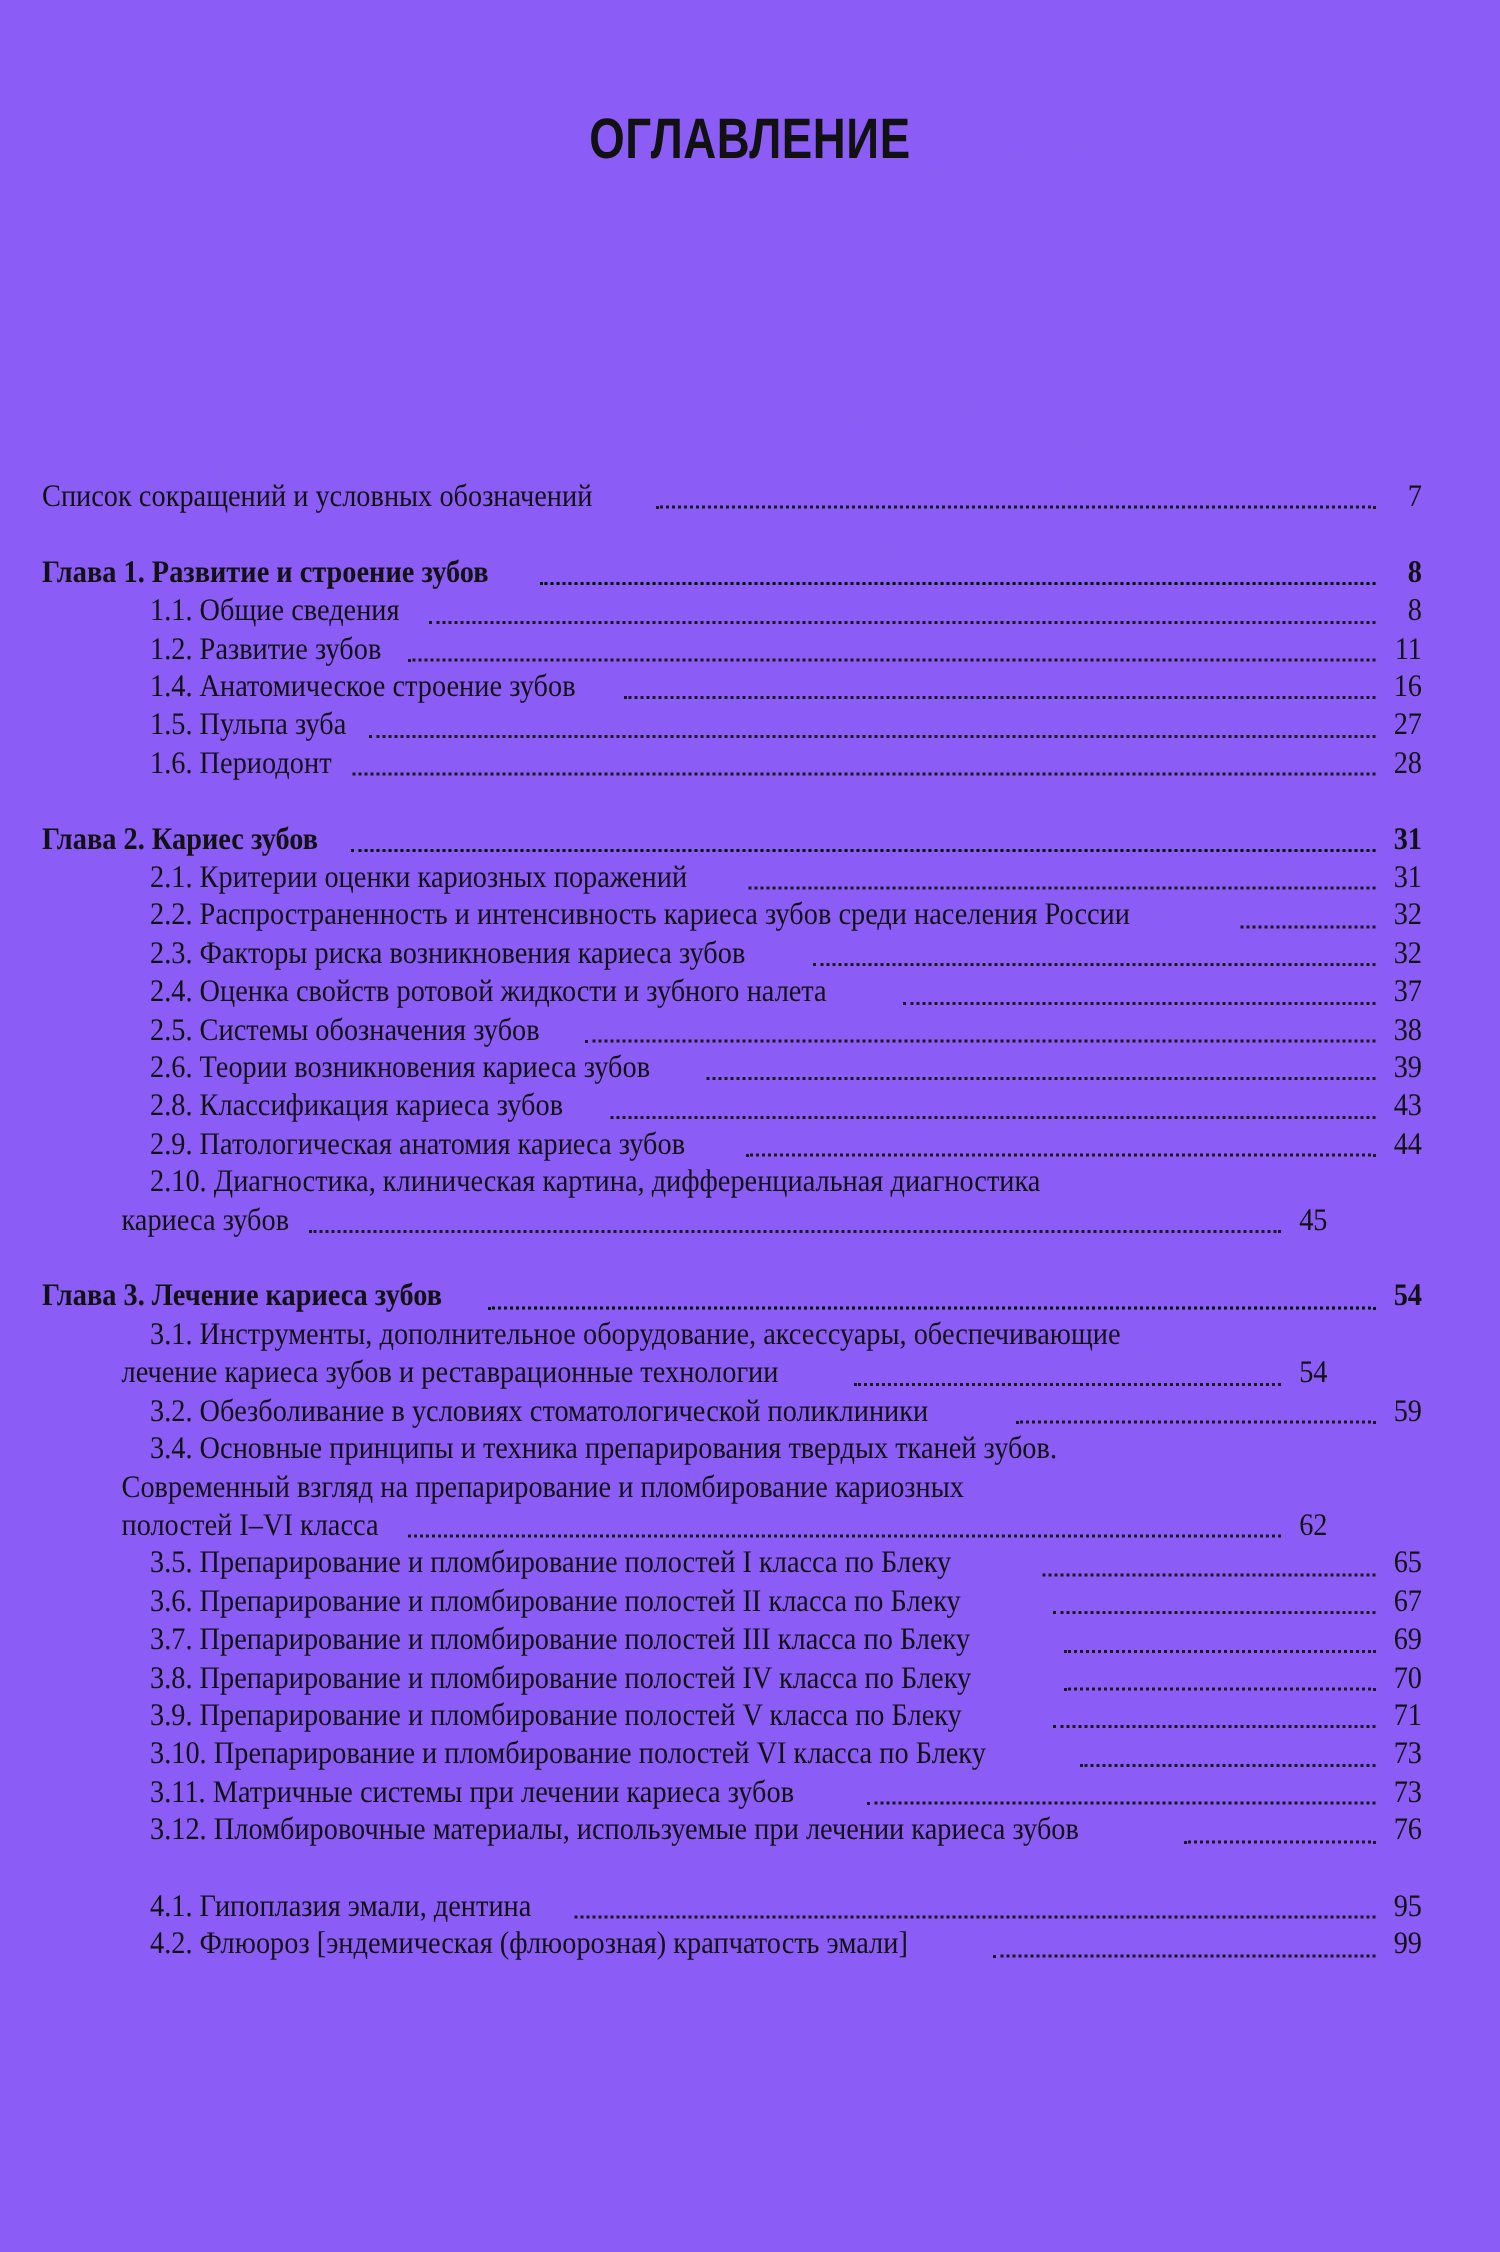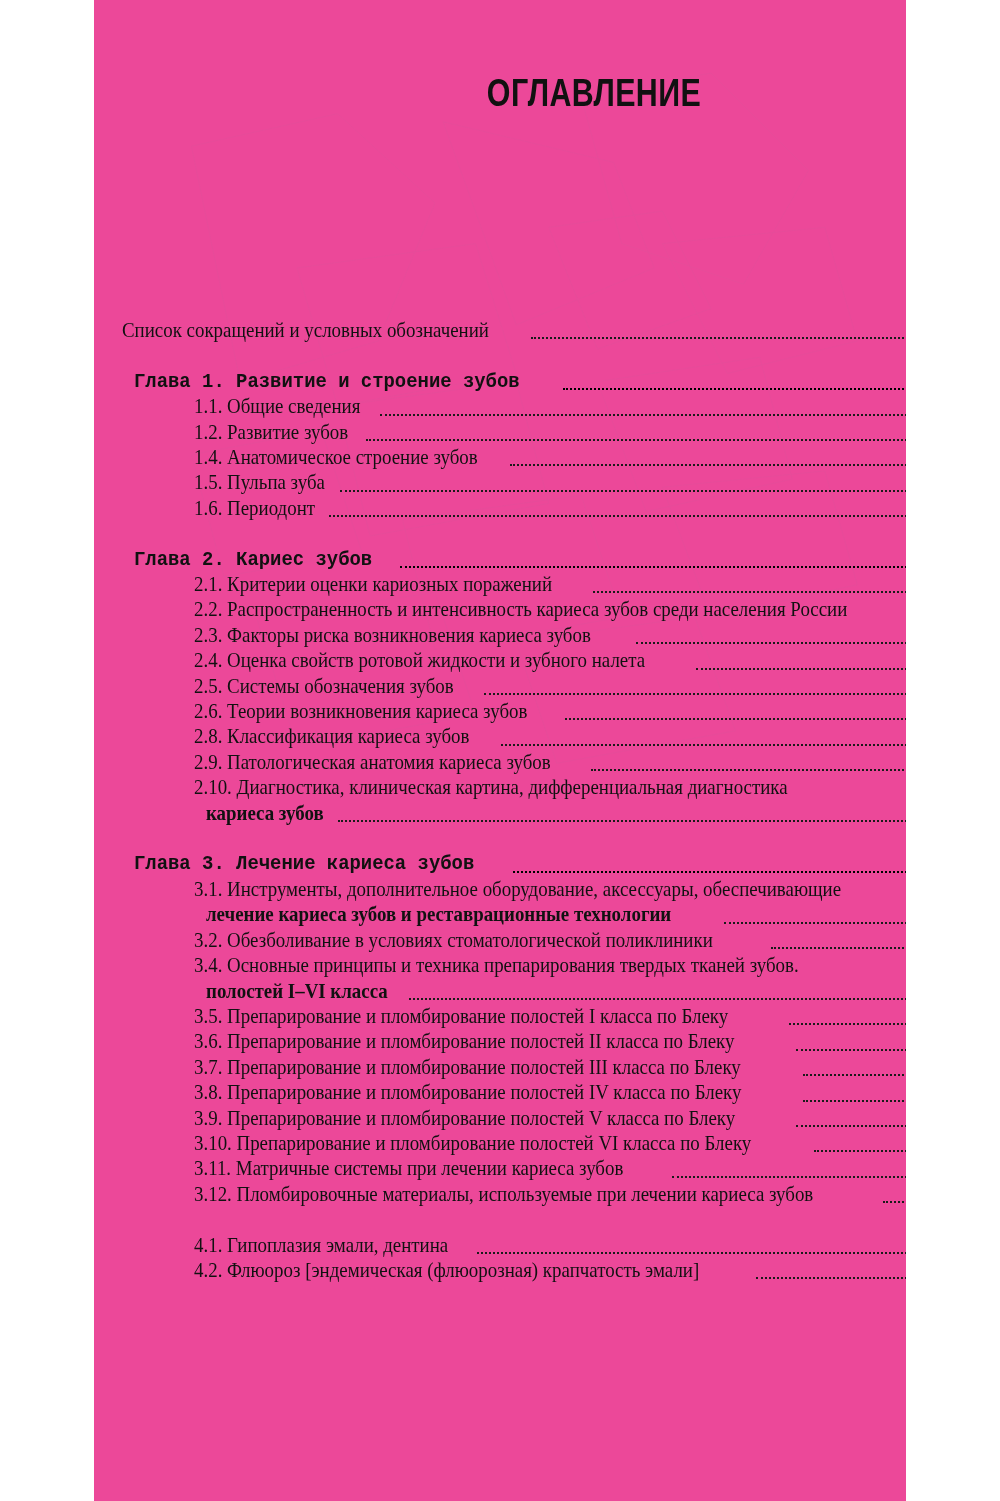--- a/index.html
+++ b/index.html
@@ -4,24 +4,24 @@
 <title>Оглавление</title>
 <style>
   html, body {
     margin: 0;
     padding: 0;
     background: #ffffff;
   }
 
   .page {
     position: relative;
-    width: 812px;
+    width: 1000px;
     height: 1501px;
     margin: 0 auto;
-    background: #ec4899;
+    background: #8b5cf6;
     overflow: hidden;
     font-family: "Liberation Serif", "DejaVu Serif", serif;
     color: #111111;
   }
 
   
   .watermark {
     position: absolute;
     inset: 0;
     pointer-events: none;
@@ -82,36 +82,34 @@
     transform: scaleX(0.90);
     transform-origin: right bottom;
   }
 
   
   .entry-front { margin-left: 0; }
 
   
   .row.chapter {
     font-weight: bold;
-    margin-left: 12px;
-    font-family: Liberation Mono, monospace;
+    margin-left: 0;
   }
   .row.chapter .leader { border-bottom-color: #000; }
 
   
   .row.section {
     margin-left: 72px;
     width: calc(100% - 72px);
   }
 
   
   .row.cont {
-    margin-left: 84px;
+    margin-left: 53px;
     width: calc(100% - 116px);
-    font-weight: bold;
   }
 
   .gap-block { height: 25.4px; }
 </style>
 </head>
 <body>
 
 <div class="page">
 
   <svg class="watermark" viewBox="0 0 1000 1501" preserveAspectRatio="none" aria-hidden="true">
@@ -255,20 +253,24 @@
     <div class="row section">
       <span class="label">3.2. Обезболивание в условиях стоматологической поликлиники</span>
       <span class="leader"></span>
       <span class="pageno">59</span>
     </div>
 
     <div class="row section nolead">
       <span class="label">3.4. Основные принципы и техника препарирования твердых тканей зубов.</span>
 
     </div>
+    <div class="row cont nolead">
+      <span class="label">Современный взгляд на препарирование и пломбирование кариозных</span>
+
+    </div>
     <div class="row cont">
       <span class="label">полостей I–VI класса</span>
       <span class="leader"></span>
       <span class="pageno">62</span>
     </div>
 
     <div class="row section">
       <span class="label">3.5. Препарирование и пломбирование полостей I класса по Блеку</span>
       <span class="leader"></span>
       <span class="pageno">65</span>

